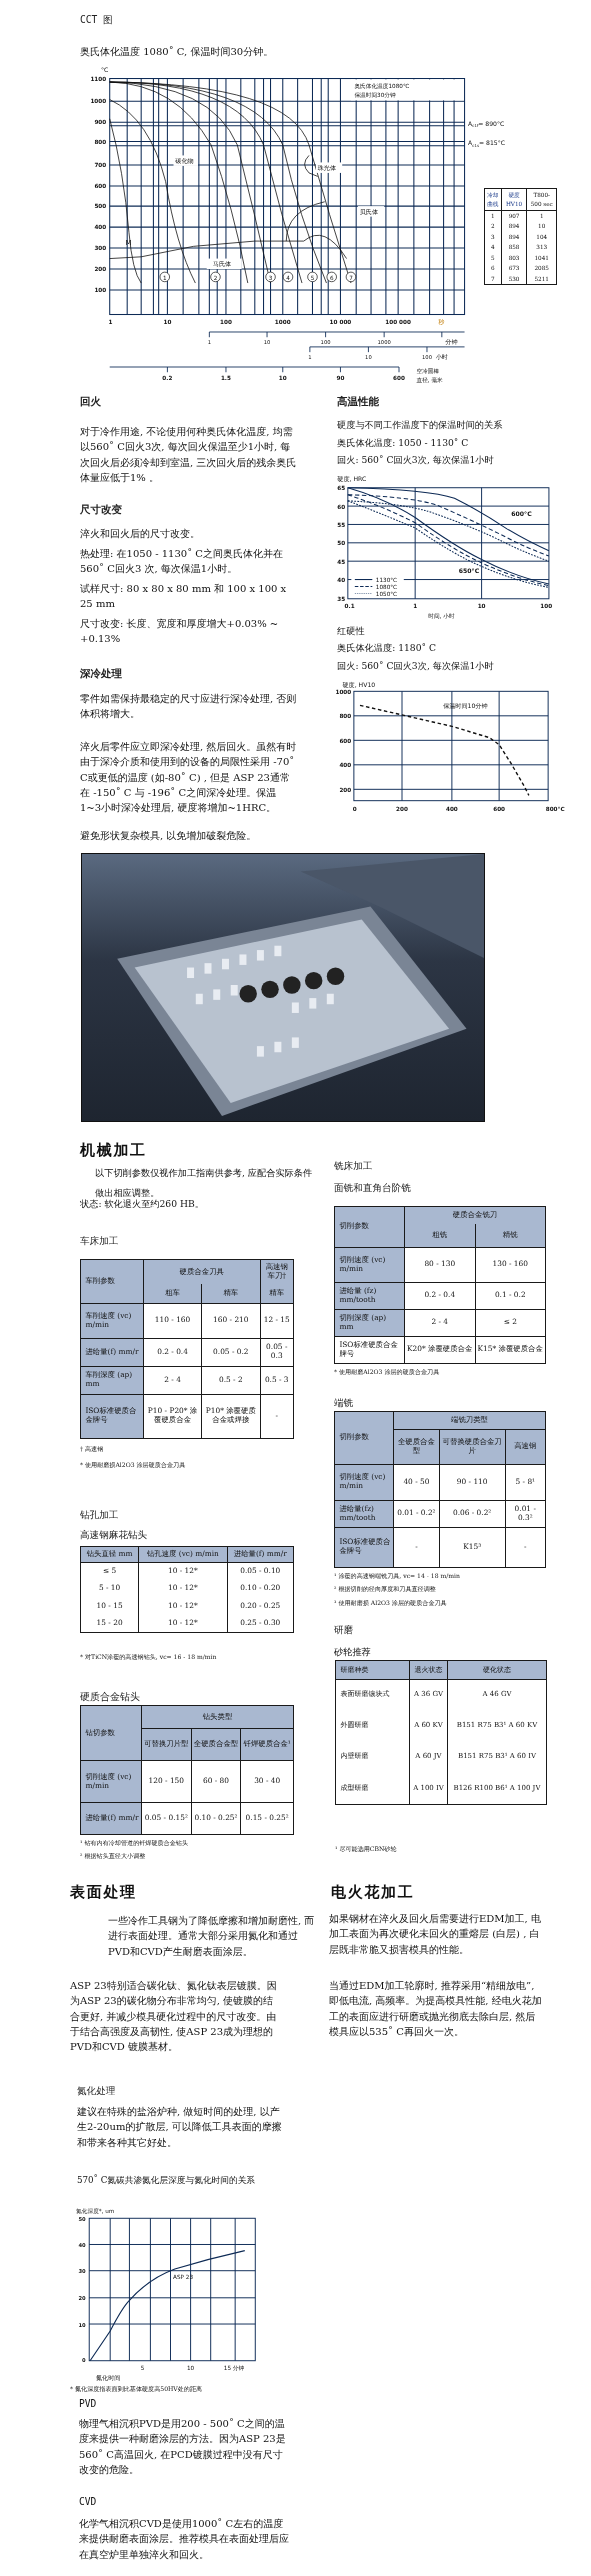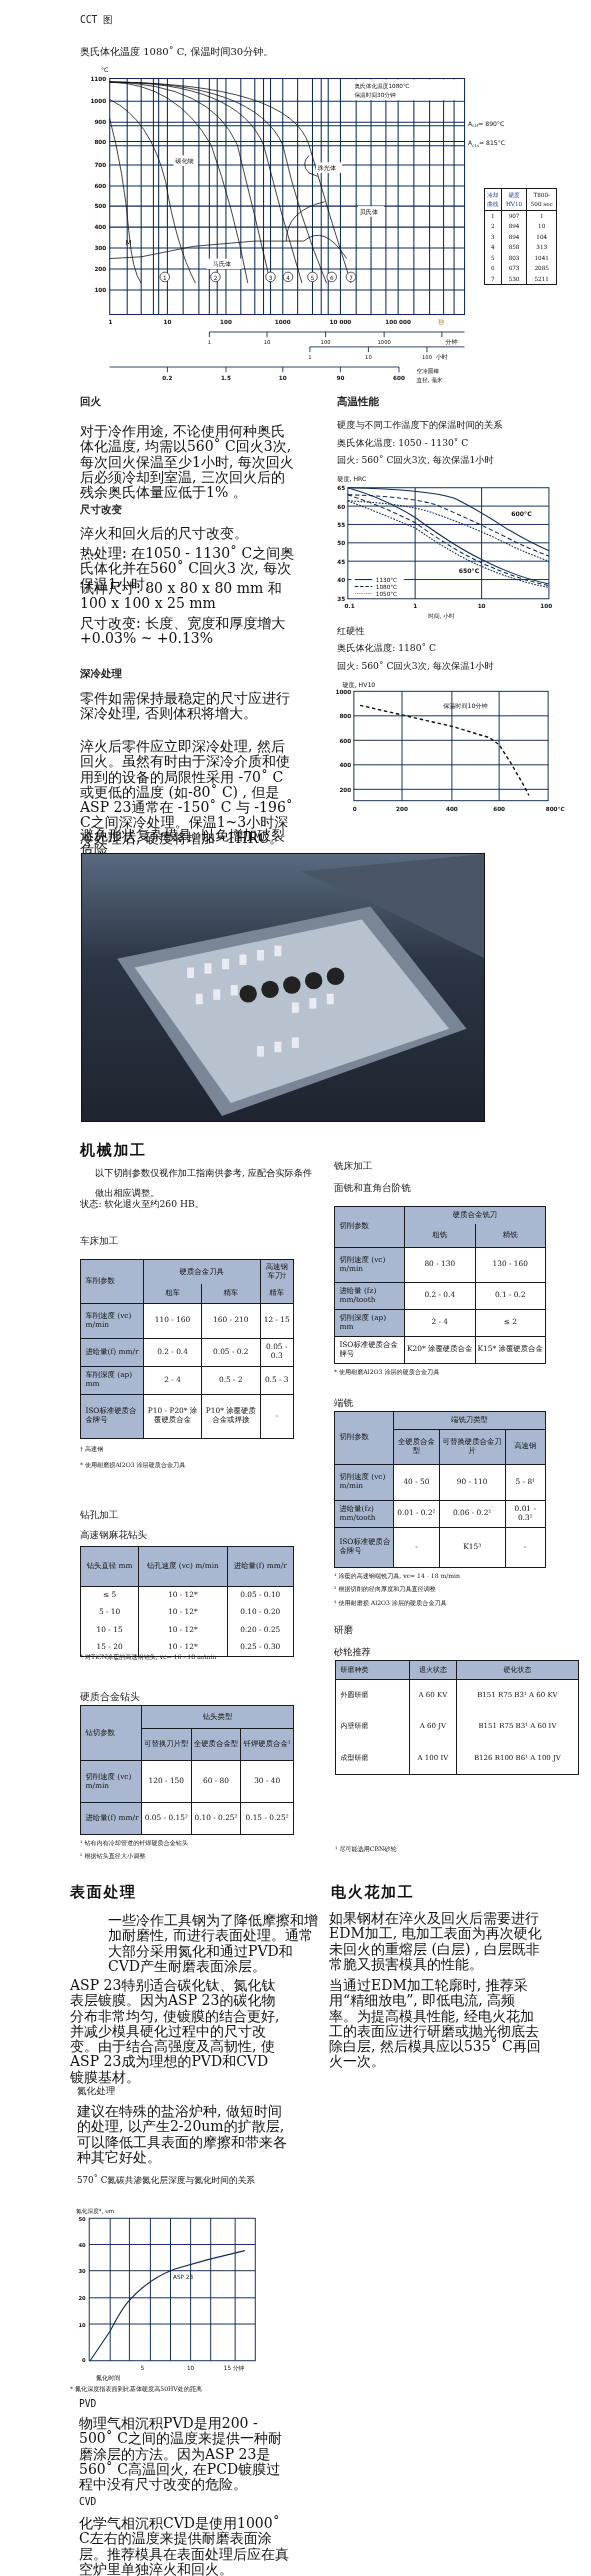--- a/index.html
+++ b/index.html
@@ -1,19 +1,19 @@
 <!DOCTYPE html>
 <html style="font-size:14px"><head>
 <meta charset="utf-8">
 <style>
   * { box-sizing: border-box; margin: 0; padding: 0; }
   body { width: 592px; height: 2576px; background: #fff; font-family: "DejaVu Serif", serif; color: #111; position: relative; overflow: hidden; }
   .abs { position: absolute; }
   .h-sans { font-family: "DejaVu Sans", sans-serif; font-weight: bold; color: #222; }
-  .body-text { font-size: 14px; line-height: 15.3px; color: #111; }
+  .body-text { font-size: 10px; line-height: 15.3px; color: #111; }
   .tiny { font-size: 6.1px; color: #111; }
   svg text { font-family: "DejaVu Sans", sans-serif; }
   .big-title { font-family: "DejaVu Serif", serif; font-weight: bold; font-size: 15px; letter-spacing: 1.7px; color: #111; }
   table.dt { border-collapse: collapse; font-size: 7.4px; position: absolute; }
   table.dt td, table.dt th { border: 0.9px solid #1a1a1a; text-align: center; vertical-align: middle; padding: 0.9px 1.7px; font-weight: normal; line-height: 8.7px; }
   table.dt .hd { background: #a9b8d0; }
   table.dt .lh { background: #a9b8d0; text-align: left; padding-left: 4.4px; }
   table.dt .nb td { border-top: none; border-bottom: none; }
   .photo { position: absolute; left: 81px; width: 404px; height: 171px; background: linear-gradient(180deg, #5a6a80 0%, #2c3544 40%, #1e2530 100%); border: 0.9px solid #111; overflow: hidden; }
 </style>
@@ -415,21 +415,21 @@
       </tr>
 </tbody>
   </table>
 <div class="abs tiny" style="left:80px;top:1445px;">† 高速钢</div>
 <div class="abs tiny" style="left:80px;top:1461px;">* 使用耐磨损Al2O3 涂层硬质合金刀具</div>
 
 <div class="abs h-sans" style="left:80px;top:1509px;font-size:9.6px;font-weight:normal;">钻孔加工</div>
 <div class="abs h-sans" style="left:80px;top:1529px;font-size:9.6px;font-weight:normal;">高速钢麻花钻头</div>
 <table class="dt" style="left:80px;top:1546px;width:214px;">
   <tbody>
-      <tr style="height:40px;border-radius:10px;">
+      <tr style="height:16px;border-radius:10px;">
         <td class="hd">钻头直径 mm</td>
         <td class="hd">钻孔速度 (vc) m/min</td>
         <td class="hd">进给量(f) mm/r</td>
       </tr>
   <tr class="nb" style="height:17.5px;">
         <td>≤ 5</td>
         <td>10 - 12*</td>
         <td>0.05 - 0.10</td>
       </tr>
   <tr class="nb" style="height:17.5px;">
@@ -547,26 +547,31 @@
         <td>-</td>
       </tr>
 </tbody>
   </table>
 <div class="abs tiny" style="left:334px;top:1572px;">¹ 涂覆的高速钢端铣刀具, vc= 14 - 18 m/min</div>
 <div class="abs tiny" style="left:334px;top:1585px;">² 根据切削的径向厚度和刀具直径调整</div>
 <div class="abs tiny" style="left:334px;top:1599px;">³ 使用耐磨损 Al2O3 涂层的硬质合金刀具</div>
 
 <div class="abs h-sans" style="left:334px;top:1624px;font-size:9.6px;font-weight:normal;">研磨</div>
 <div class="abs" style="left:334px;top:1646px;font-size:9.2px;">砂轮推荐</div>
-<table class="dt" style="left:335px;top:1660px;width:244px;font-size:7px;padding-left:40px;">
+<table class="dt" style="left:335px;top:1660px;width:212px;font-size:7px;padding-left:40px;">
   <tbody>
       <tr style="height:19px;">
         <td class="hd" style="text-align:left;padding-left:4.4px;width:74px;">研磨种类</td>
         <td class="hd">退火状态</td>
         <td class="hd">硬化状态</td>
+      </tr>
+  <tr class="nb" style="height:30px;">
+        <td style="text-align:left;padding-left:4.4px;">表面研磨镶块式</td>
+        <td>A 36 GV</td>
+        <td>A 46 GV</td>
       </tr>
   <tr class="nb" style="height:31.5px;">
         <td style="text-align:left;padding-left:4.4px;">外圆研磨</td>
         <td>A 60 KV</td>
         <td>B151 R75 B3¹ A 60 KV</td>
       </tr>
   <tr class="nb" style="height:31.5px;">
         <td style="text-align:left;padding-left:4.4px;">内壁研磨</td>
         <td>A 60 JV</td>
         <td>B151 R75 B3¹ A 60 IV</td>

